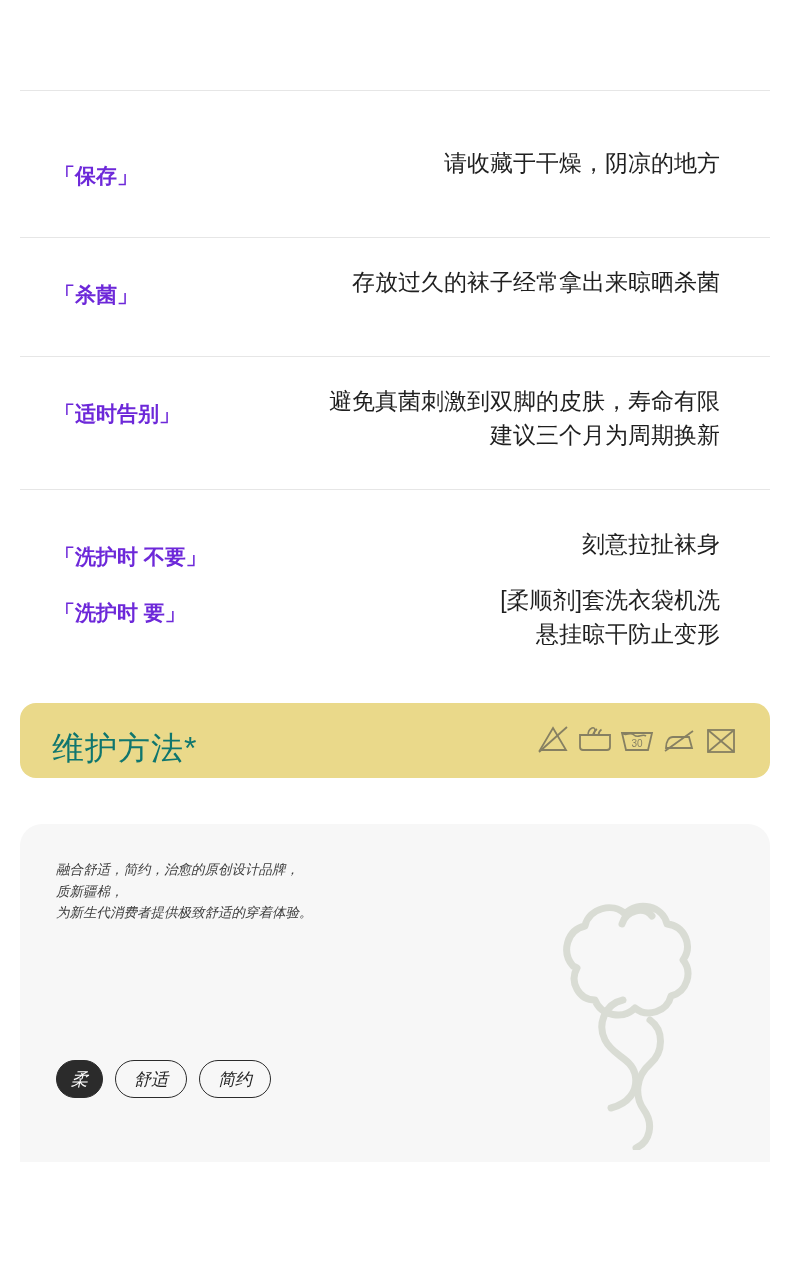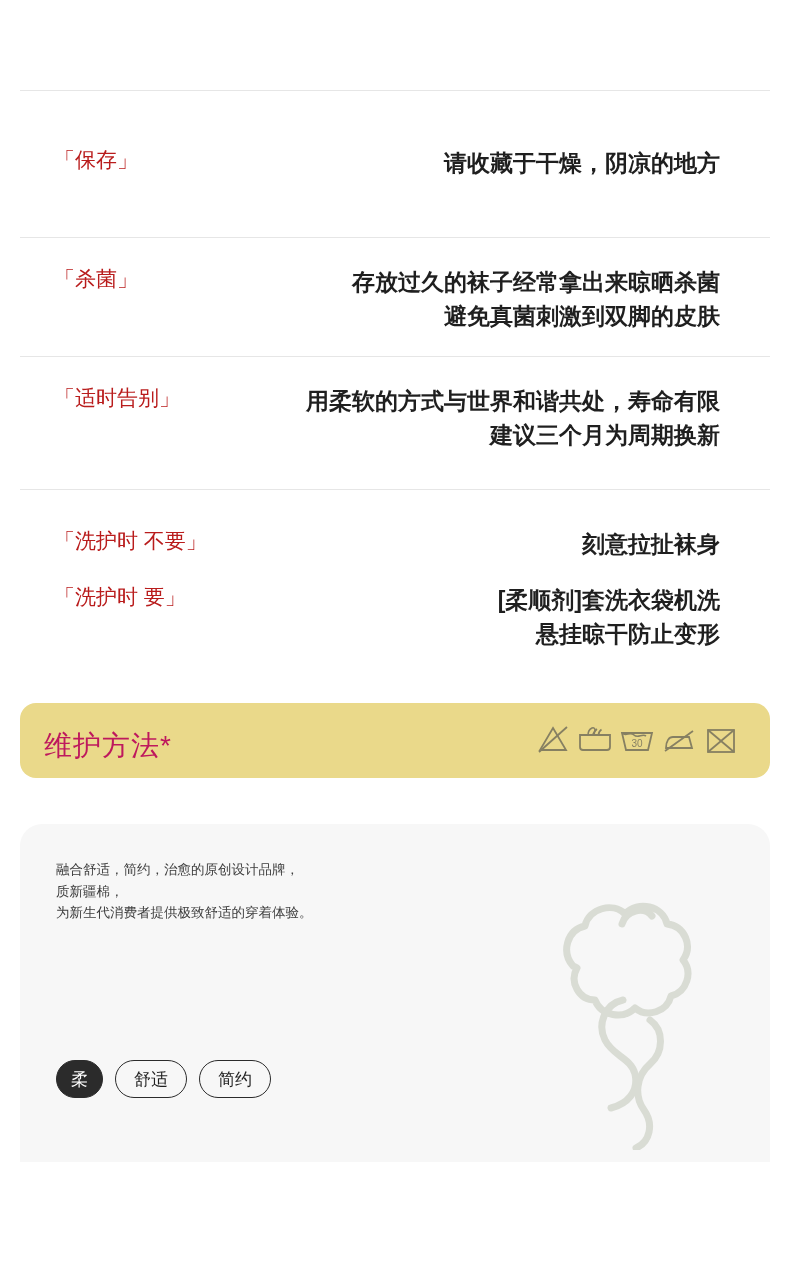--- a/index.html
+++ b/index.html
@@ -45,36 +45,37 @@
 
   
   .tip {
     position: absolute;
     left: 54px;
     width: 666px;
   }
   .tip .label {
     position: absolute;
     left: 0;
-    top: 0;
+    top: 16px;
     font-size: 21px;
-    color: #b91c1c;
+    color: #6d28d9;
     white-space: nowrap;
+    font-weight: bold;
   }
   .tip .lines {
     position: absolute;
     right: 0;
     top: 0;
     text-align: right;
     font-size: 23px;
     line-height: 34px;
     color: #1f1f1f;
     white-space: nowrap;
   }
-  .tip .lines div { display: block; font-weight: bold; }
+  .tip .lines div { display: block; }
 
   .tip-1 { top: 146px; }
   .tip-2 { top: 265px; }
   .tip-3 { top: 384px; }
   .tip-4 { top: 527px; }
   .tip-5 { top: 583px; }
 
   .tip-4 .lines, .tip-5 .lines { }
 
   
@@ -82,24 +83,24 @@
     position: absolute;
     left: 20px;
     top: 703px;
     width: 750px;
     height: 75px;
     background: #ead98a;
     border-radius: 16px;
   }
   .care-banner .care-title {
     position: absolute;
-    left: 24px;
+    left: 32px;
     top: 24px;
-    font-size: 28px;
-    color: #be185d;
+    font-size: 32px;
+    color: #0f766e;
     letter-spacing: 1px;
   }
   .care-icons {
     position: absolute;
     right: 28px;
     top: 16px;
     display: flex;
     align-items: center;
   }
   .care-icons .ci {
@@ -114,20 +115,21 @@
   .brand-card {
     position: absolute;
     left: 20px;
     top: 824px;
     width: 750px;
     height: 338px;
     background: #f7f7f7;
     border-top-left-radius: 22px;
     border-top-right-radius: 22px;
     overflow: hidden;
+    font-style: italic;
   }
   .brand-text {
     position: absolute;
     left: 36px;
     top: 35px;
     width: 330px;
   }
   .brand-text .cn {
     font-size: 13.5px;
     line-height: 21.5px;
@@ -195,28 +197,27 @@
     <div class="label">「保存」</div>
     <div class="lines">
       <div>请收藏于干燥，阴凉的地方</div>
     </div>
   </div>
 
   <div class="tip tip-2">
     <div class="label">「杀菌」</div>
     <div class="lines">
       <div>存放过久的袜子经常拿出来晾晒杀菌</div>
-      <div>避免真菌刺激到双脚的皮肤</div>
     </div>
   </div>
 
   <div class="tip tip-3">
     <div class="label">「适时告别」</div>
     <div class="lines">
-      <div>用柔软的方式与世界和谐共处，寿命有限</div>
+      <div>避免真菌刺激到双脚的皮肤，寿命有限</div>
       <div>建议三个月为周期换新</div>
     </div>
   </div>
 
   <div class="tip tip-4">
     <div class="label">「洗护时 不要」</div>
     <div class="lines">
       <div>刻意拉扯袜身</div>
     </div>
   </div>

